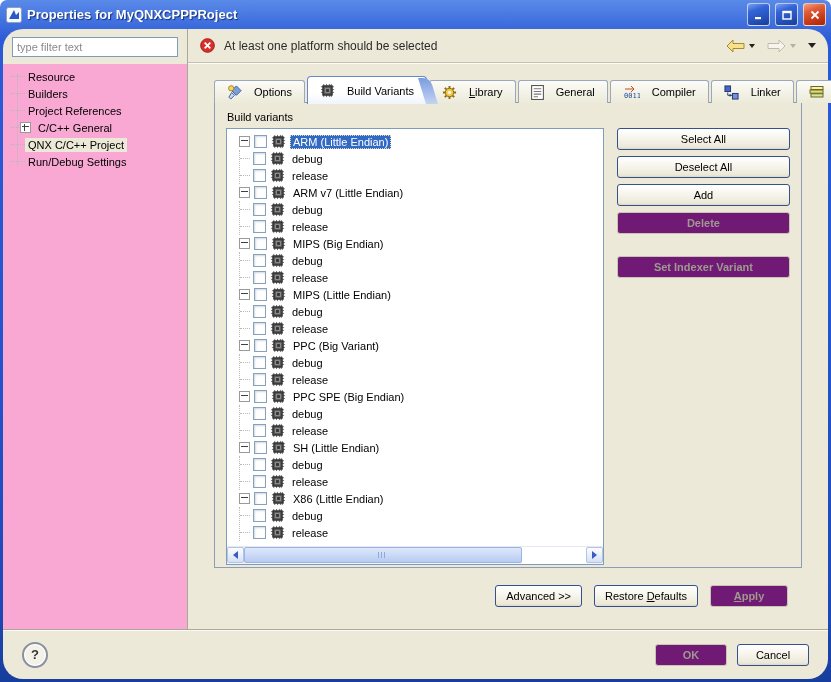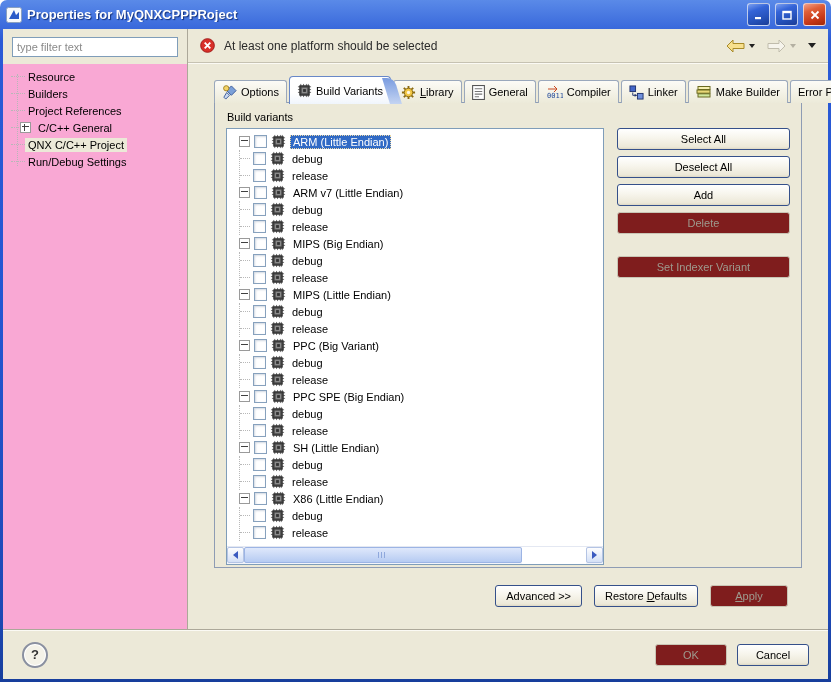--- a/index.html
+++ b/index.html
@@ -8,21 +8,21 @@
   .frame{position:absolute;inset:0;border-radius:7px 7px 0 0;
          background:linear-gradient(180deg,#5a8ae8 0%,#2b5ad6 6%,#2456d2 45%,#1e48b4 90%,#173e9c 100%);}
   .titlebar{height:29px;display:flex;align-items:center;padding:0 5px 0 6px;gap:5px;border-radius:6px;}
   .title-text{color:#fff;font-size:13px;font-weight:bold;text-shadow:1px 1px 1px #12307a;flex:1;
               white-space:nowrap;overflow:hidden;}
   .winbtn{width:21px;height:21px;border:1px solid rgba(255,255,255,.7);border-radius:3px;
           display:flex;align-items:center;justify-content:center;cursor:default;
           background:linear-gradient(160deg,#7ca0f0 0%,#3464d8 30%,#2450b8 70%,#1a3c96 100%);}
   .winbtn.close{background:linear-gradient(160deg,#f4a088 0%,#e06038 30%,#c63818 70%,#a02808 100%);}
   .dlg{position:absolute;top:29px;left:3px;right:3px;bottom:3px;background:#ece9d8;
-       display:flex;flex-direction:column;}
+       display:flex;flex-direction:column;border-radius:20px;}
   .main{flex:1;display:flex;min-height:0;}
   
   .left{width:184px;border-right:1px solid #aca899;display:flex;flex-direction:column;}
   .filter-wrap{padding:8px 9px 7px 9px;}
   .filter-wrap input{width:100%;height:20px;box-sizing:border-box;border:1px solid #7f9db9;
        padding:2px 4px;font:11px "Liberation Sans","DejaVu Sans",sans-serif;color:#444;background:#fff;}
   .filter-wrap input::placeholder{color:#8a8a8a;opacity:1;}
   .side-tree{flex:1;background:#f9a8d4;padding:4px 0 0 8px;position:relative;}
   .side-tree::before{content:'';position:absolute;left:14px;top:10px;height:92px;border-left:1px dotted #b8b8b8;}
   .srow{display:flex;align-items:center;height:17px;position:relative;}
@@ -37,21 +37,21 @@
   .right{flex:1;display:flex;flex-direction:column;min-width:0;}
   .errorbar{height:33px;display:flex;align-items:center;padding:0 12px;gap:9px;
             border-bottom:1px solid #c6c2b2;box-shadow:0 1px 0 #fbfaf4;}
   .errtext{font-size:12px;color:#2a2a2a;flex:1;}
   .nav{display:flex;align-items:center;gap:4px;}
   .tri{width:0;height:0;border-left:3px solid transparent;border-right:3px solid transparent;border-top:4px solid #202020;}
   .tri.dis{border-top-color:#b4b0a2;}
   .tri.big{border-left-width:4px;border-right-width:4px;border-top-width:5px;margin-left:8px;}
   .tabarea{flex:1;padding:13px 26px 0 26px;display:flex;flex-direction:column;}
   .tabs{display:flex;align-items:flex-end;gap:2px;position:relative;z-index:2;}
-  .tab{height:22px;padding:0 7px;display:flex;align-items:center;gap:4px;white-space:nowrap;
+  .tab{height:22px;padding:0 12px;display:flex;align-items:center;gap:12px;white-space:nowrap;
        background:linear-gradient(180deg,#fcfbf6,#ecead9);border:1px solid #9aa8bc;border-bottom:none;
        border-radius:3px 3px 0 0;position:relative;cursor:default;justify-content:center;}
   .tab.selected{height:27px;background:linear-gradient(180deg,#ffffff 60%,#f0f5fc);
        border-color:#6888c8;margin-bottom:-1px;border-radius:4px 4px 0 0;z-index:3;}
   .tab.selected::after{content:'';position:absolute;right:-8px;top:1px;bottom:0;width:12px;
        background:linear-gradient(180deg,#7a9ce0,#c4d4f2);transform:skewX(17deg);z-index:-1;
        border-radius:0 7px 0 0;}
   .ticon{display:flex;align-items:center;}
   .group{border:1px solid #8e9cb4;background:#ece9d8;height:466px;box-sizing:border-box;
          margin-top:-1px;padding:8px 11px;position:relative;z-index:1;}
@@ -80,21 +80,21 @@
   .thumb{width:278px;height:16px;box-sizing:border-box;border:1px solid #9cb4e4;border-radius:2px;
          background:linear-gradient(180deg,#dfe8fb,#b6cbf2);position:relative;}
   .thumb::before{content:'';position:absolute;left:50%;top:4px;bottom:4px;width:9px;margin-left:-5px;
          background:repeating-linear-gradient(90deg,#8fa8dc 0 1px,transparent 1px 3px);}
   .strack{flex:1;background:#fff;}
   
   .btncol{margin-left:13px;width:176px;display:flex;flex-direction:column;gap:6px;}
   .xpbtn{height:22px;box-sizing:border-box;border:1px solid #35508a;border-radius:3px;
          background:linear-gradient(180deg,#ffffff 0%,#f7f5ec 45%,#ece8d8 90%,#ddd8c4 100%);
          font:11px "Liberation Sans","DejaVu Sans",sans-serif;color:#000;padding:0 10px;cursor:default;}
-  .xpbtn.disabled{border-color:#c9c5b5;background:#7f1d1d;color:#9e9a8e;}
+  .xpbtn.disabled{border-color:#c9c5b5;background:#701a75;color:#9e9a8e;font-weight:bold;}
   .gap-before{margin-top:16px;}
   .advrow{flex:1;display:flex;align-items:center;justify-content:flex-end;gap:12px;padding:0 14px 6px 0;}
   .advrow .xpbtn{min-width:78px;}
   .bottombar{height:49px;border-top:1px solid #aca899;box-shadow:inset 0 1px 0 #fbfaf4;
              display:flex;align-items:center;padding:0 19px;}
   .helpbtn{width:22px;height:22px;border-radius:50%;border:2px solid #8a90a0;background:#f4f2e8;
            color:#333;font-size:13px;font-weight:bold;display:flex;align-items:center;justify-content:center;
            box-shadow:inset 0 0 0 1px #fff;cursor:default;}
   .okrow{margin-left:auto;display:flex;gap:10px;}
   .okrow .xpbtn{width:72px;}

